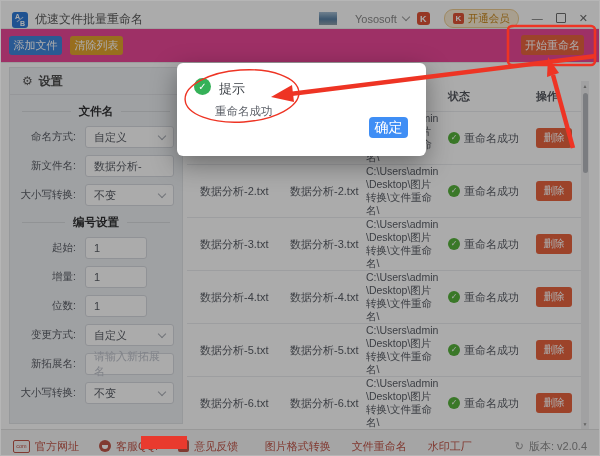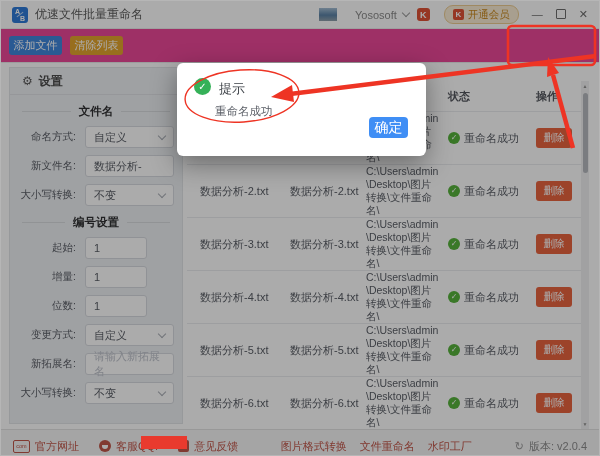--- a/index.html
+++ b/index.html
@@ -4,21 +4,21 @@
 <style>
   html,body{margin:0;padding:0;background:#ddd;}
   .window{
     position:relative;width:600px;height:456px;background:#fff;
     border:1px solid #b6b6b6;box-sizing:border-box;overflow:hidden;
     font-family:"Liberation Sans","DejaVu Sans",sans-serif;
     -webkit-font-smoothing:antialiased;
   }
   
   .titlebar{position:absolute;top:0;left:0;right:0;height:28px;background:#fff;
-    border-bottom:1px solid #ededed;display:flex;align-items:center;justify-content:space-between;padding:0 11px;box-sizing:border-box;}
+    border-bottom:1px solid #ededed;display:flex;align-items:flex-end;justify-content:space-between;padding:0 11px;box-sizing:border-box;}
   .app-id{display:flex;align-items:center;}
   .app-icon{width:16px;height:16px;border-radius:3px;background:#2f7bd9;position:relative;margin-right:7px;flex:none;}
   .app-icon .a{position:absolute;top:1px;left:3px;color:#fff;font-size:7px;font-weight:bold;}
   .app-icon .b{position:absolute;bottom:1px;right:3px;color:#fff;font-size:7px;font-weight:bold;}
   .app-icon .sw{position:absolute;top:7px;left:4px;width:8px;height:1px;background:#bcd6f5;transform:rotate(-38deg);}
   .app-title{font-size:12px;color:#5a5a5a;}
   .tb-right{display:flex;align-items:center;}
   .avatar{width:18px;height:13px;background:linear-gradient(180deg,#a6bfd4 0%,#5b82a6 55%,#90a0ab 100%);flex:none;}
   .username{font-size:11px;color:#8b8b8b;margin-left:18px;}
   .chev{display:inline-block;width:5px;height:5px;border-right:1.3px solid #9a9a9a;border-bottom:1.3px solid #9a9a9a;transform:rotate(45deg);margin:-3px 0 0 6px;}
@@ -71,21 +71,21 @@
   .footer{position:absolute;left:0;right:0;top:428px;height:28px;background:#f6f6f7;border-top:1px solid #e3e3e3;
     box-sizing:border-box;display:flex;align-items:center;padding:16px 12px;font-size:11px;}
   .f-link{display:flex;align-items:center;color:#c1574a;margin-right:20px;cursor:pointer;text-decoration:none;}
   .f-ico{margin-right:5px;flex:none;}
   .f-ico-com{width:15px;height:11px;border:1px solid #c1574a;border-radius:2px;font-size:5.5px;color:#c1574a;
     display:inline-flex;align-items:center;justify-content:center;}
   .f-ico-qq{width:12px;height:12px;border-radius:50%;background:#c1574a;position:relative;}
   .f-ico-qq::after{content:"";position:absolute;left:3px;top:5px;width:6px;height:4px;background:#fff;border-radius:0 0 3px 3px;}
   .f-ico-fb{width:11px;height:12px;background:#c1574a;border-radius:2px;color:#fff;font-size:7px;
     display:inline-flex;align-items:center;justify-content:center;}
-  .mid-links{margin-left:auto;display:flex;}
+  .mid-links{margin-left:auto;display:flex;gap:8px;}
   .mid-links .f-link{margin-right:13px;}
   .ver{display:flex;align-items:center;color:#8d8d8d;margin-left:30px;}
   .ver .ric{font-size:11px;margin-right:5px;color:#9a9a9a;}
   
   .overlay{position:absolute;left:0;top:0;right:0;bottom:0;background:rgba(0,0,0,0.33);z-index:10;}
   .modal{position:absolute;left:176px;top:62px;width:249px;height:93px;background:#fff;border-radius:6px;
     box-shadow:0 8px 26px rgba(0,0,0,0.38);z-index:20;}
   .m-check{position:absolute;left:17px;top:15px;width:17px;height:17px;border-radius:50%;background:#35b158;color:#fff;
     font-size:10px;display:flex;align-items:center;justify-content:center;}
   .m-title{position:absolute;left:42px;top:17px;font-size:13px;color:#3a3f45;}
@@ -118,20 +118,21 @@
       </div>
       <span class="win-btn">—</span>
       <span class="win-btn"><span class="max-box"></span></span>
       <span class="win-btn">✕</span>
     </div>
   </div>
 
   <div class="toolbar">
     <button class="btn btn-blue">添加文件</button>
     <button class="btn btn-gold">清除列表</button>
+    <button class="btn btn-start">开始重命名</button>
   </div>
 
   <div class="main">
     <aside class="sidebar">
       <div class="sidebar-header">
         <span class="gear">⚙</span>
         <span>设置</span>
       </div>
       <div id="sidebar-body">
           <div class="divider-row">

